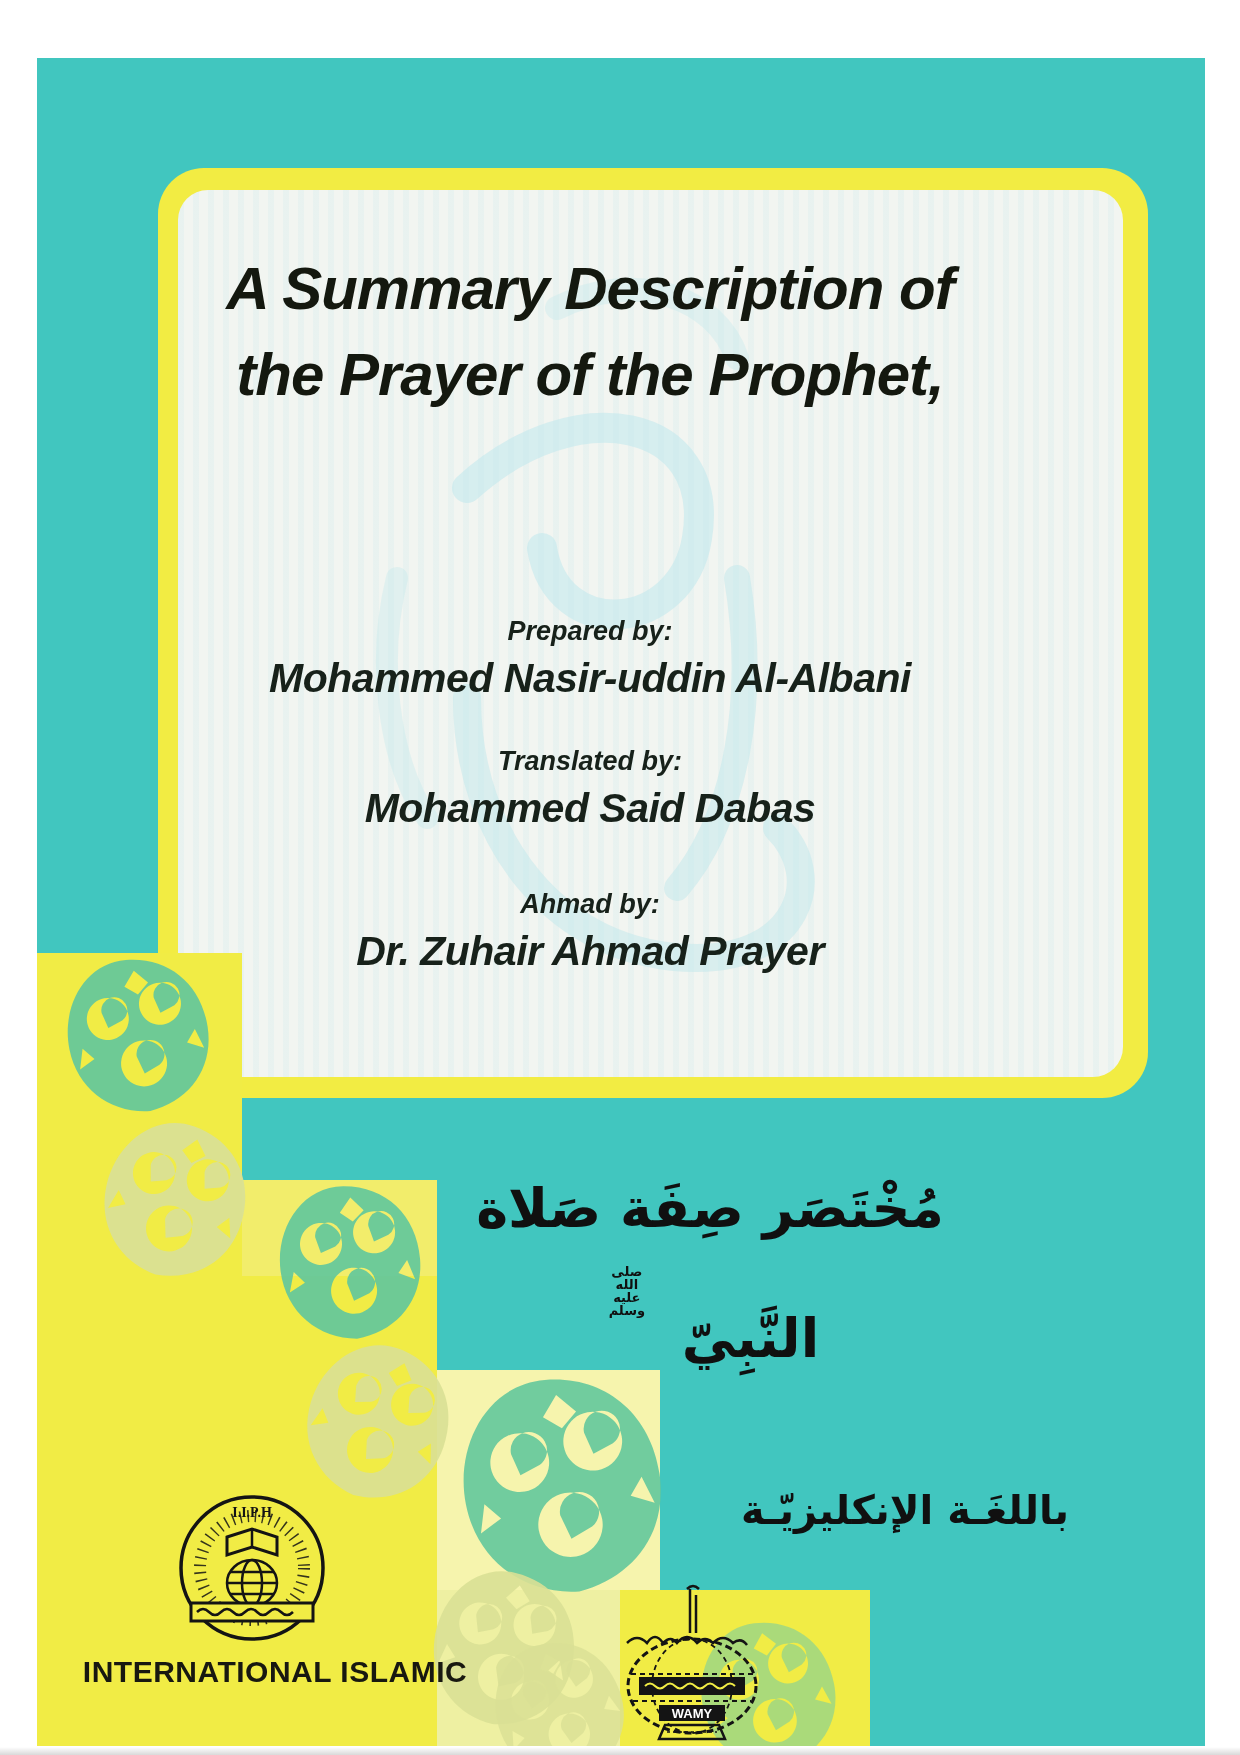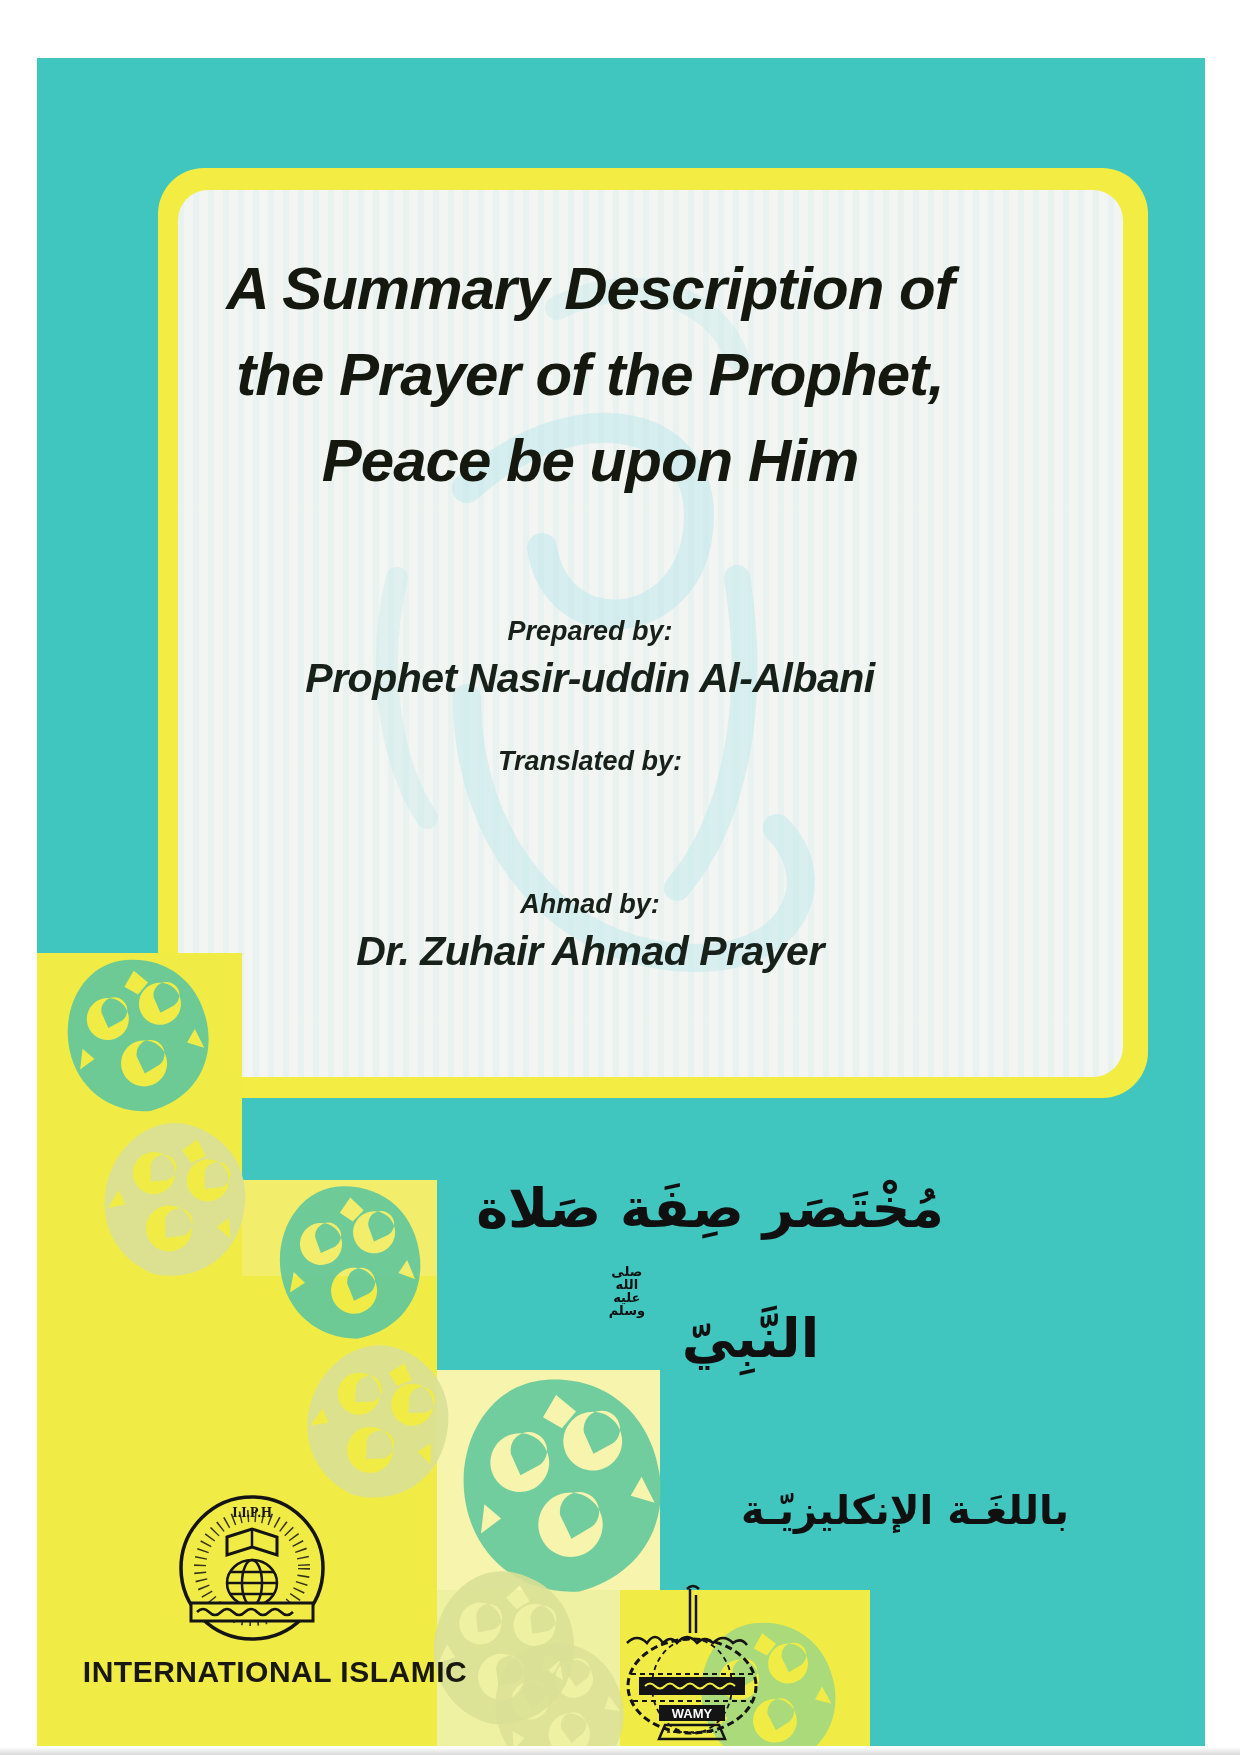--- a/index.html
+++ b/index.html
@@ -117,30 +117,30 @@
         <path d="M520,250 C600,210 680,240 700,300" stroke-width="24" opacity="0.35"></path>
         <path d="M360,520 C340,600 350,700 390,760" stroke-width="22" opacity="0.35"></path>
       </g>
     </svg>
 
     <div class="content">
 
       <div class="title-block">
         <div>A Summary Description of</div>
         <div>the Prayer of the Prophet,</div>
-        <div>Peace be upon Him</div>
       </div>
 
       <div class="credit prepared">
         <div class="label">Prepared by:</div>
-        <div class="name">Prophet Nasir-uddin Al-Albani</div>
+        <div class="name">Mohammed Nasir-uddin Al-Albani</div>
       </div>
 
       <div class="credit translated">
         <div class="label">Translated by:</div>
+        <div class="name">Mohammed Said Dabas</div>
       </div>
 
       <div class="credit edited">
         <div class="label">Ahmad by:</div>
         <div class="name">Dr. Zuhair Ahmad Prayer</div>
       </div>
 
       <div class="arabic arabic-note">باللغَـة الإنكليزيّـة</div>
 
       <div class="arabic arabic-title">

